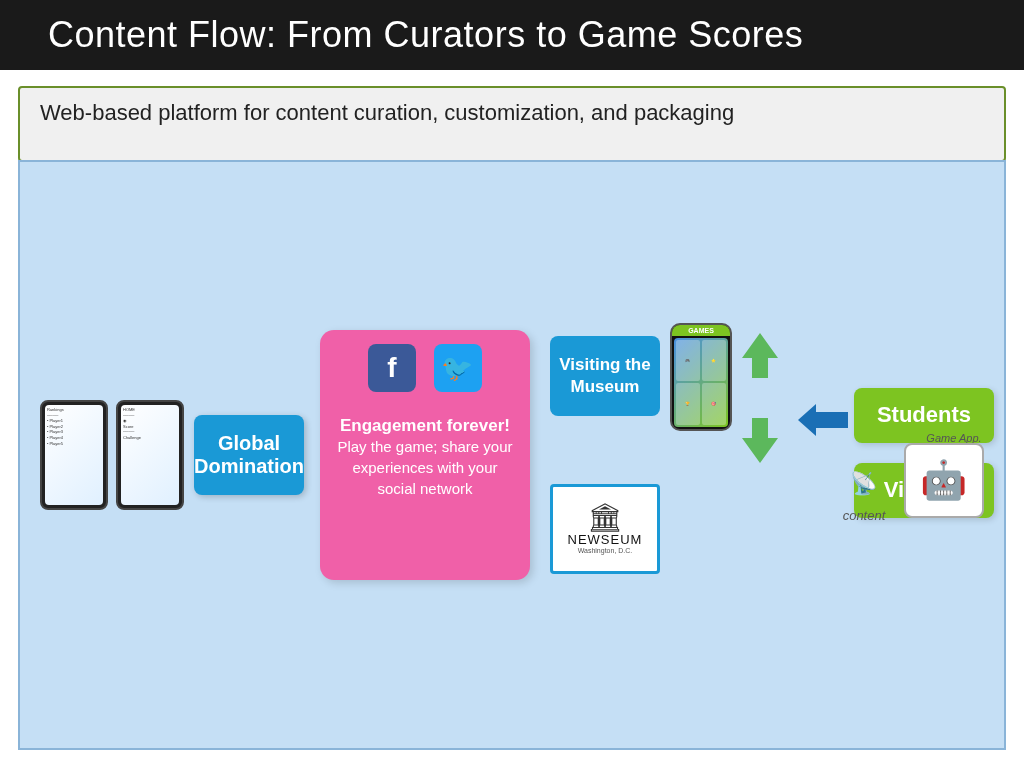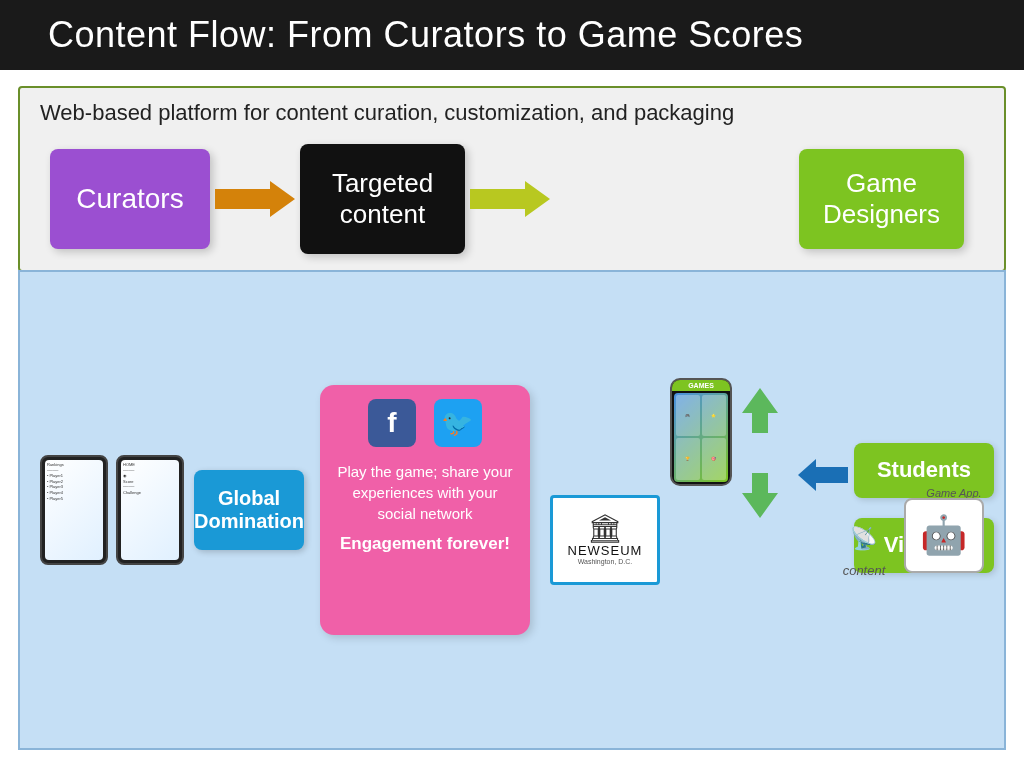--- a/index.html
+++ b/index.html
@@ -387,47 +387,20 @@
 <body>
 
 <div id="header">
   <span>Content Flow: From Curators to Game Scores</span>
 </div>
 
 <div id="main">
 
   <div id="top-section">
     <div id="top-subtitle">Web-based platform for content curation, customization, and packaging</div>
-    <div id="flow-row">
-
-      <div class="flow-box-curators">
-        <span>Curators</span>
-      </div>
-
-      <div class="flow-arrow-orange">
-        <svg class="arrow-shape" viewBox="0 0 80 36">
-          <polygon points="0,8 55,8 55,0 80,18 55,36 55,28 0,28" fill="#d4820a"></polygon>
-        </svg>
-      </div>
-
-      <div class="flow-box-content">
-        <span>Targeted content</span>
-      </div>
-
-      <div class="flow-arrow-yellow">
-        <svg class="arrow-shape" viewBox="0 0 80 36">
-          <polygon points="0,8 55,8 55,0 80,18 55,36 55,28 0,28" fill="#b8c820"></polygon>
-        </svg>
-      </div>
-
-      <div class="flow-box-designers">
-        <span>Game Designers</span>
-      </div>
-
-    </div>
   </div>
 
   <div id="bottom-section">
 
     <div id="phones-area">
       <div class="phone-mockup">
         <div class="phone-screen">
           <div class="phone-screen-content">
             Rankings<br>────<br>• Player1<br>• Player2<br>• Player3<br>• Player4<br>• Player5
           </div>
@@ -452,30 +425,33 @@
 
     <div id="social-box">
       <div class="social-icons-row">
         <div class="social-icon-fb">
           <span>f</span>
         </div>
         <div class="social-icon-tw">
           <span>🐦</span>
         </div>
       </div>
+      <div id="engagement-text">Engagement forever!</div>
       <div id="social-text">Play the game; share your experiences with your social network</div>
-      <div id="engagement-text">Engagement forever!</div>
     </div>
 
     <svg class="arrow-blue-left-2" viewBox="0 0 55 35">
       <polygon points="55,8 20,8 20,0 0,17.5 20,35 20,27 55,27" fill="#1a6fb5"></polygon>
     </svg>
 
     <div style="display:flex; flex-direction:column; align-items:center; gap:8px;">
 
+      <div id="visiting-box">
+        <span>Visiting the Museum</span>
+      </div>
 
       <div id="museum-logo">
         <div class="museum-building">🏛</div>
         <div class="museum-name">NEWSEUM</div>
         <div class="museum-sub">Washington, D.C.</div>
       </div>
     </div>
 
     <div style="display:flex; flex-direction:column; align-items:flex-start; margin-left:10px; position:relative; flex:1;">
 

